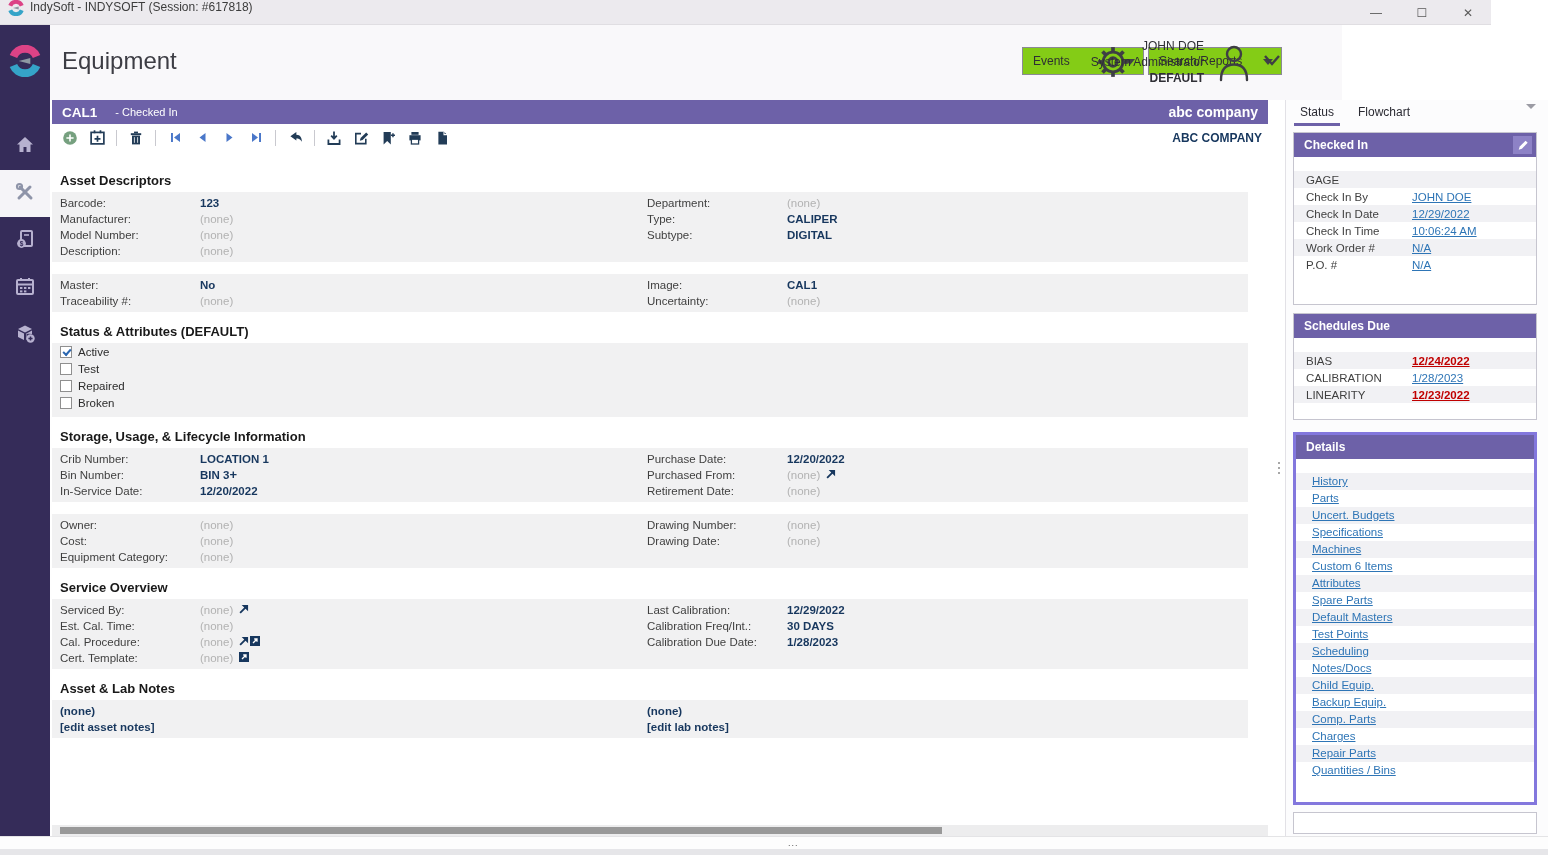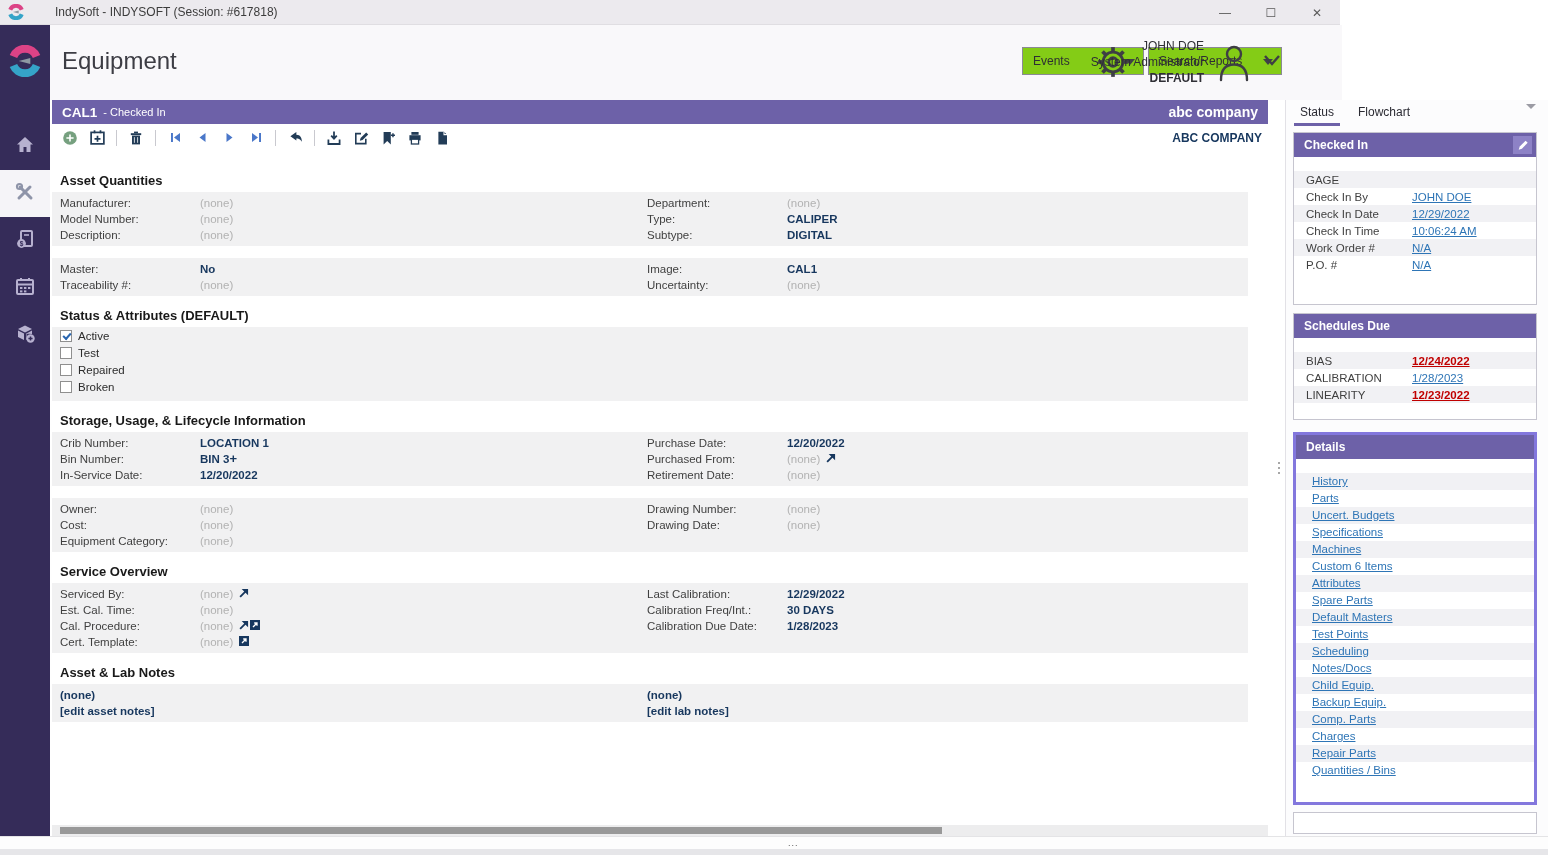--- a/index.html
+++ b/index.html
@@ -1,21 +1,21 @@
 <!DOCTYPE html>
 <html><head>
 <meta charset="utf-8">
 <style>
   * { margin:0; padding:0; box-sizing:border-box; }
   html,body { width:1548px; height:855px; overflow:hidden;
     font-family:"Liberation Sans", sans-serif; background:#fff; }
 
   
-  .titlebar { position:absolute; left:0; top:0; width:1340px; height:25px;
-    background:#eceaee; display:flex; align-items:center; border-bottom:1px solid #e0dee2;gap:25px; }
+  .titlebar { position:absolute; left:0; top:0; width:1491px; height:25px;
+    background:#eceaee; display:flex; border-bottom:1px solid #e0dee2; }
   .titlebar .tlogo { margin:0 6px 0 8px; display:flex; }
   .titlebar .ttext { font-size:12px; color:#3c3c3c; }
   .winbtns { position:absolute; right:0; top:0; height:25px; display:flex; }
   .winbtn { width:46px; height:25px; display:flex; align-items:center; justify-content:center;
     color:#5a5a5a; font-size:12px; }
 
   
   .sidebar { position:absolute; left:0; top:25px; width:50px; height:818px; background:#352c59; }
   .side-logo { height:72px; display:flex; align-items:center; justify-content:center; }
   .nav-item { height:47px; display:flex; align-items:center; justify-content:center; }
@@ -31,21 +31,21 @@
   .userblock { position:absolute; right:138px; top:13px; text-align:right; font-size:12px; color:#2f2f35; line-height:16px; }
   .userblock .b { font-weight:bold; }
   .gear { position:absolute; right:212px; top:20px; }
   .avatar { position:absolute; right:88px; top:15px; }
   .user-caret { position:absolute; right:60px; top:28px; }
 
   
   .record-bar { position:absolute; left:52px; top:100px; width:1216px; height:24px; background:#6d61a8;
     color:#fff; display:flex; align-items:center; padding:0 10px; }
   .record-bar .rid { font-weight:bold; font-size:13.5px; }
-  .record-bar .rst { font-size:11px; margin-left:6px; }
+  .record-bar .rst { font-size:11px; margin-left:18px; }
   .record-bar .rco { margin-left:auto; font-weight:bold; font-size:14px; }
   .toolbar { position:absolute; left:52px; top:124px; width:1216px; height:27px; background:#fff;
     display:flex; align-items:center; gap:7px; padding-left:8px; }
   .tsep { width:1px; height:16px; background:#c9c9cf; margin:0 2px; }
   .tbtn { display:flex; align-items:center; justify-content:center; width:20px; height:20px; }
   .toolbar .tco { margin-left:auto; margin-right:6px; font-weight:bold; font-size:12px; color:#17375e; }
 
   
   .content { position:absolute; left:52px; top:151px; width:1216px; height:674px; background:#fff;
     padding-top:22px; overflow:hidden; }
@@ -323,24 +323,28 @@
     <svg width="15" height="16" viewBox="0 0 20 20">
         <path d="M4.5 1.5 H12 L16 5.5 V18.5 H4.5 Z" fill="#223c57"></path>
         <path d="M12 1.5 V5.5 H16" fill="none" stroke="#fff" stroke-width="1.4"></path>
       </svg>
   </span>
   <span class="tco">ABC COMPANY</span>
 </div>
 
 <div class="content">
 
-  <div class="sect-h">Asset Quantities</div>
+  <div class="sect-h">Asset Descriptors</div>
   <div class="band">
     <div class="cols">
       <div class="colL">
+        <div class="fr">
+            <span class="lab">Barcode:</span>
+            <span class="val">123</span>
+          </div>
         <div class="fr">
             <span class="lab">Manufacturer:</span>
             <span class="val muted">(none)</span>
           </div>
         <div class="fr">
             <span class="lab">Model Number:</span>
             <span class="val muted">(none)</span>
           </div>
         <div class="fr">
             <span class="lab">Description:</span>

